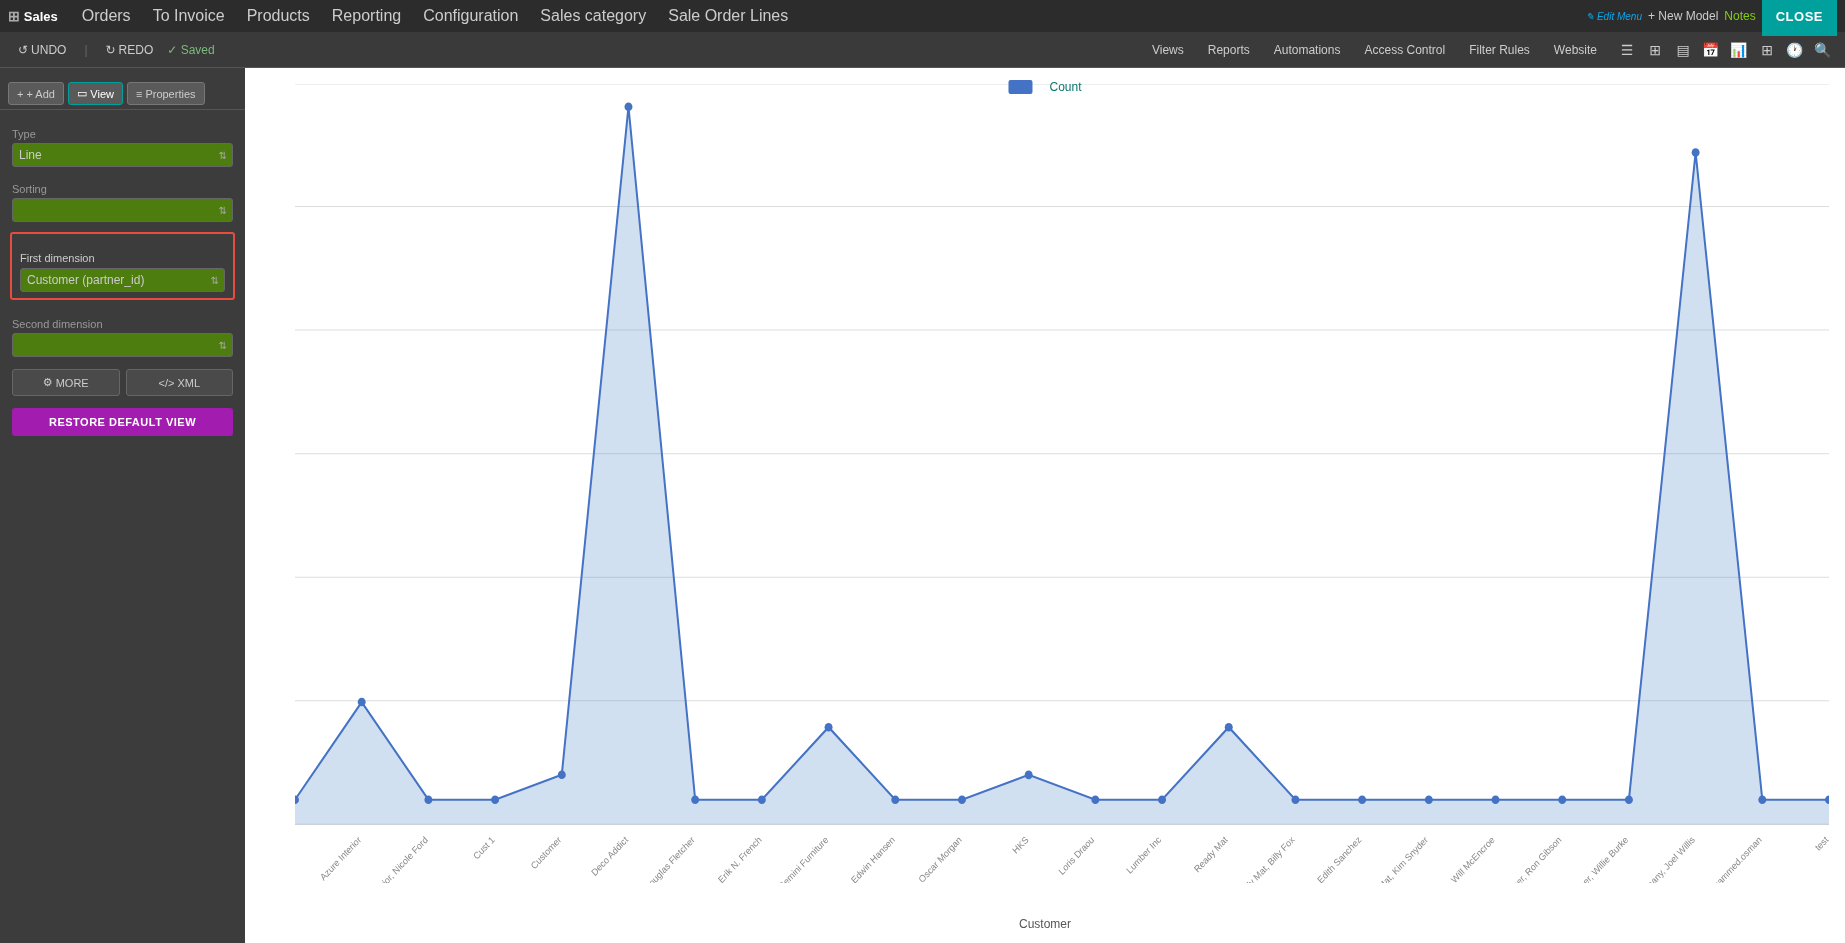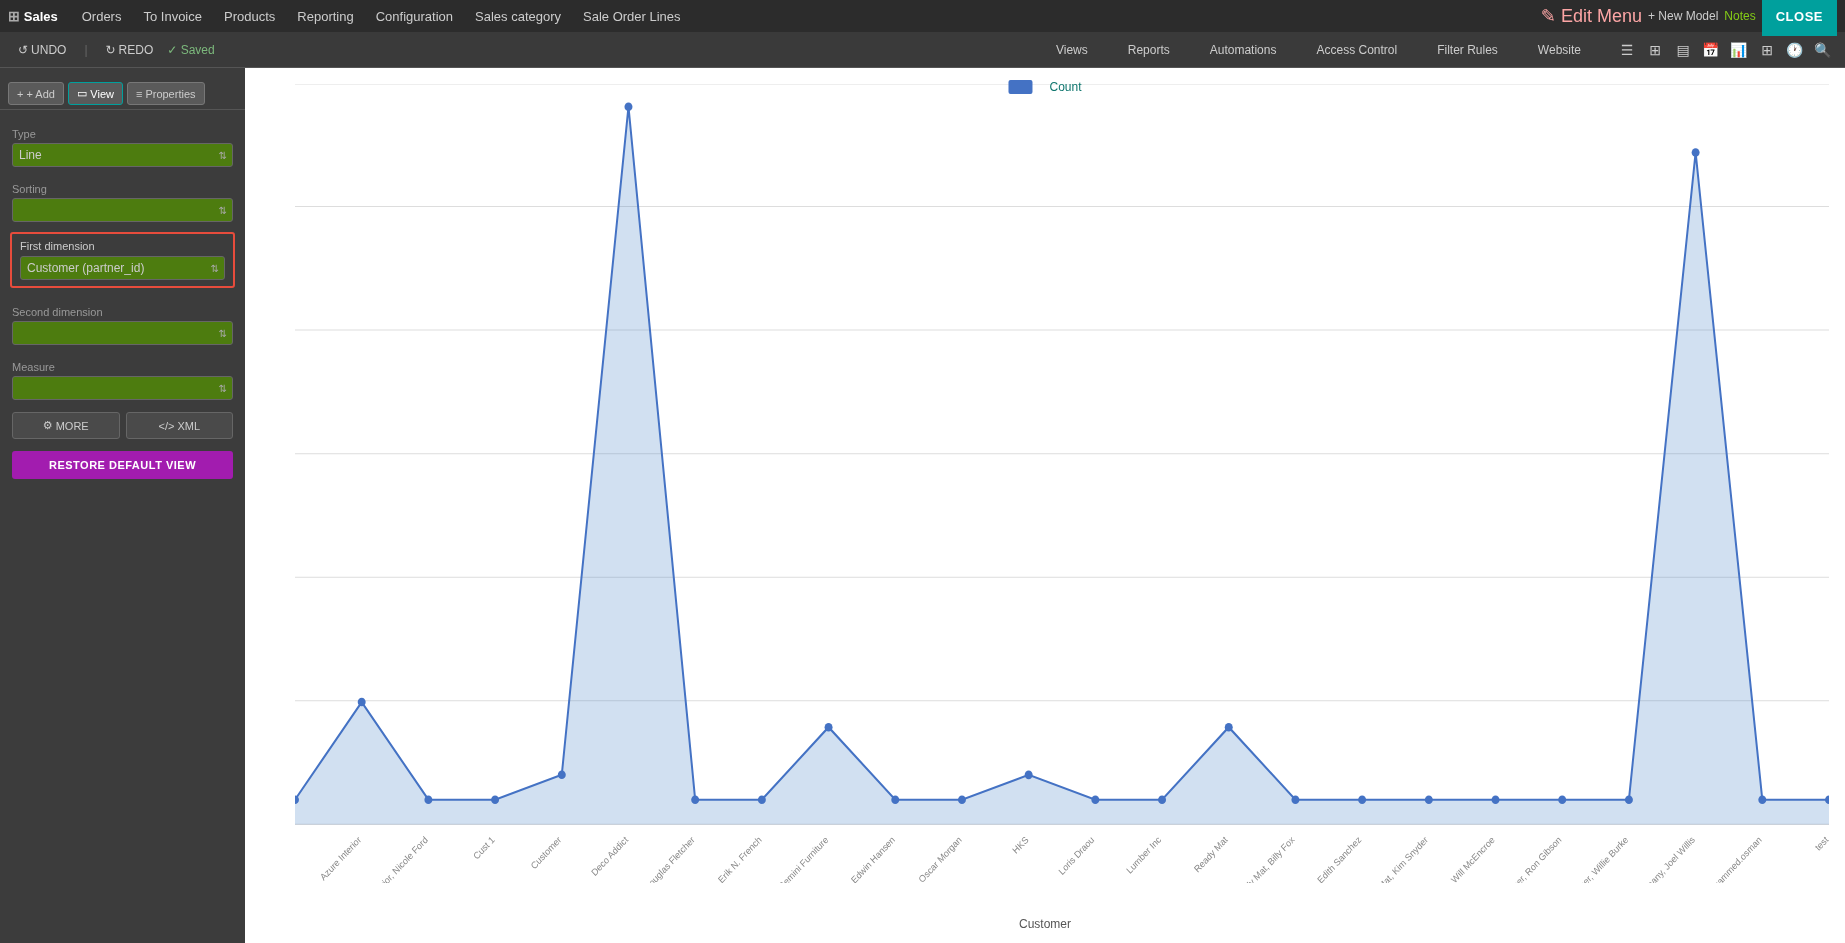--- a/index.html
+++ b/index.html
@@ -14,26 +14,26 @@
       padding: 0 8px;
       color: #ccc;
       gap: 2px;
     }
     .top-nav .app-name {
       display: flex; align-items: center; gap: 4px;
       color: #fff; font-weight: bold; margin-right: 12px; font-size: 13px;
     }
     .top-nav .grid-icon { color: #aaa; font-size: 14px; }
     .nav-item {
-      padding: 4px 10px; color: #ccc; cursor: pointer; font-size: 13px; border-radius: 3px;
+      padding: 4px 10px; color: #ccc; cursor: pointer; font-size: 16px; border-radius: 3px;
     }
     .nav-right {
       margin-left: auto; display: flex; align-items: center; gap: 6px;
     }
-    .nav-right .edit-menu { color: #fca5a5; font-size: 18px; cursor: pointer; }
+    .nav-right .edit-menu { color: #0ea5e9; font-size: 10px; cursor: pointer; font-style: italic; }
     .nav-right .new-model { color: #ccc; font-size: 12px; cursor: pointer; }
     .nav-right .notes { color: #84cc16; font-size: 12px; cursor: pointer; }
     .close-btn {
       background: #00a09d; color: #fff; padding: 0 14px; height: 40px;
       display: flex; align-items: center; font-weight: bold; font-size: 13px; cursor: pointer;
       letter-spacing: 0.5px;
     }
 
     
     .toolbar {
@@ -45,21 +45,21 @@
       gap: 8px;
       border-bottom: 1px solid #555;
     }
     .toolbar-left { display: flex; align-items: center; gap: 8px; color: #ccc; font-size: 12px; }
     .toolbar-btn {
       display: flex; align-items: center; gap: 3px; color: #ccc; cursor: pointer; font-size: 12px;
       padding: 3px 6px; border-radius: 3px;
     }
     .toolbar-divider { color: #666; margin: 0 4px; }
     .saved-indicator { color: #90c;  display:flex; align-items: center; gap:4px; color: #7cb87c; font-size: 12px;}
-    .toolbar-right { margin-left: auto; display: flex; align-items: center; gap: 32px; }
+    .toolbar-right { margin-left: auto; display: flex; align-items: center; gap: 16px; }
     .toolbar-right-item { color: #ccc; font-size: 12px; cursor: pointer; padding: 2px 4px; }
     .toolbar-icons { display: flex; gap: 8px; align-items: center; }
     .toolbar-icon { color: #ccc; font-size: 14px; cursor: pointer; width: 20px; text-align: center; }
 
     
     .main-layout { display: flex; height: calc(100vh - 68px); }
 
     
     .sidebar {
       width: 245px;
@@ -85,21 +85,21 @@
       content: '⇅'; position: absolute; right: 6px; top: 50%; transform: translateY(-50%);
       color: #aaa; font-size: 10px; pointer-events: none;
     }
 
     .first-dim-section {
       border: 2px solid #e74c3c;
       border-radius: 3px;
       padding: 6px 8px;
       margin: 6px 10px;
     }
-    .first-dim-label { font-size: 11px; color: #ccc; margin-bottom: 4px; }
+    .first-dim-label { font-size: 11px; color: #ccc; margin-bottom: 4px; margin-top: 12px; }
 
     .sidebar-buttons {
       display: flex; gap: 6px; padding: 8px 12px;
     }
     .sidebar-btn {
       flex: 1; padding: 6px 4px; background: #4a4a4a; border: 1px solid #666;
       color: #ccc; font-size: 11px; cursor: pointer; border-radius: 3px; text-align: center;
       display: flex; align-items: center; justify-content: center; gap: 3px;
     }
 
@@ -252,28 +252,20 @@
 
     <div class="regular-section">
       <div class="regular-label">Second dimension</div>
       <div class="select-wrapper-regular">
         <select class="sidebar-select">
           <option value=""></option>
         </select>
       </div>
     </div>
 
-    <div class="regular-section">
-      <div class="regular-label">Measure</div>
-      <div class="select-wrapper-regular">
-        <select class="sidebar-select">
-          <option value=""></option>
-        </select>
-      </div>
-    </div>
 
     <div class="sidebar-buttons">
       <button class="sidebar-btn">
         <span>⚙</span>
         <span>MORE</span>
       </button>
       <button class="sidebar-btn">
         <span>&lt;/&gt;</span>
         <span>XML</span>
       </button>

